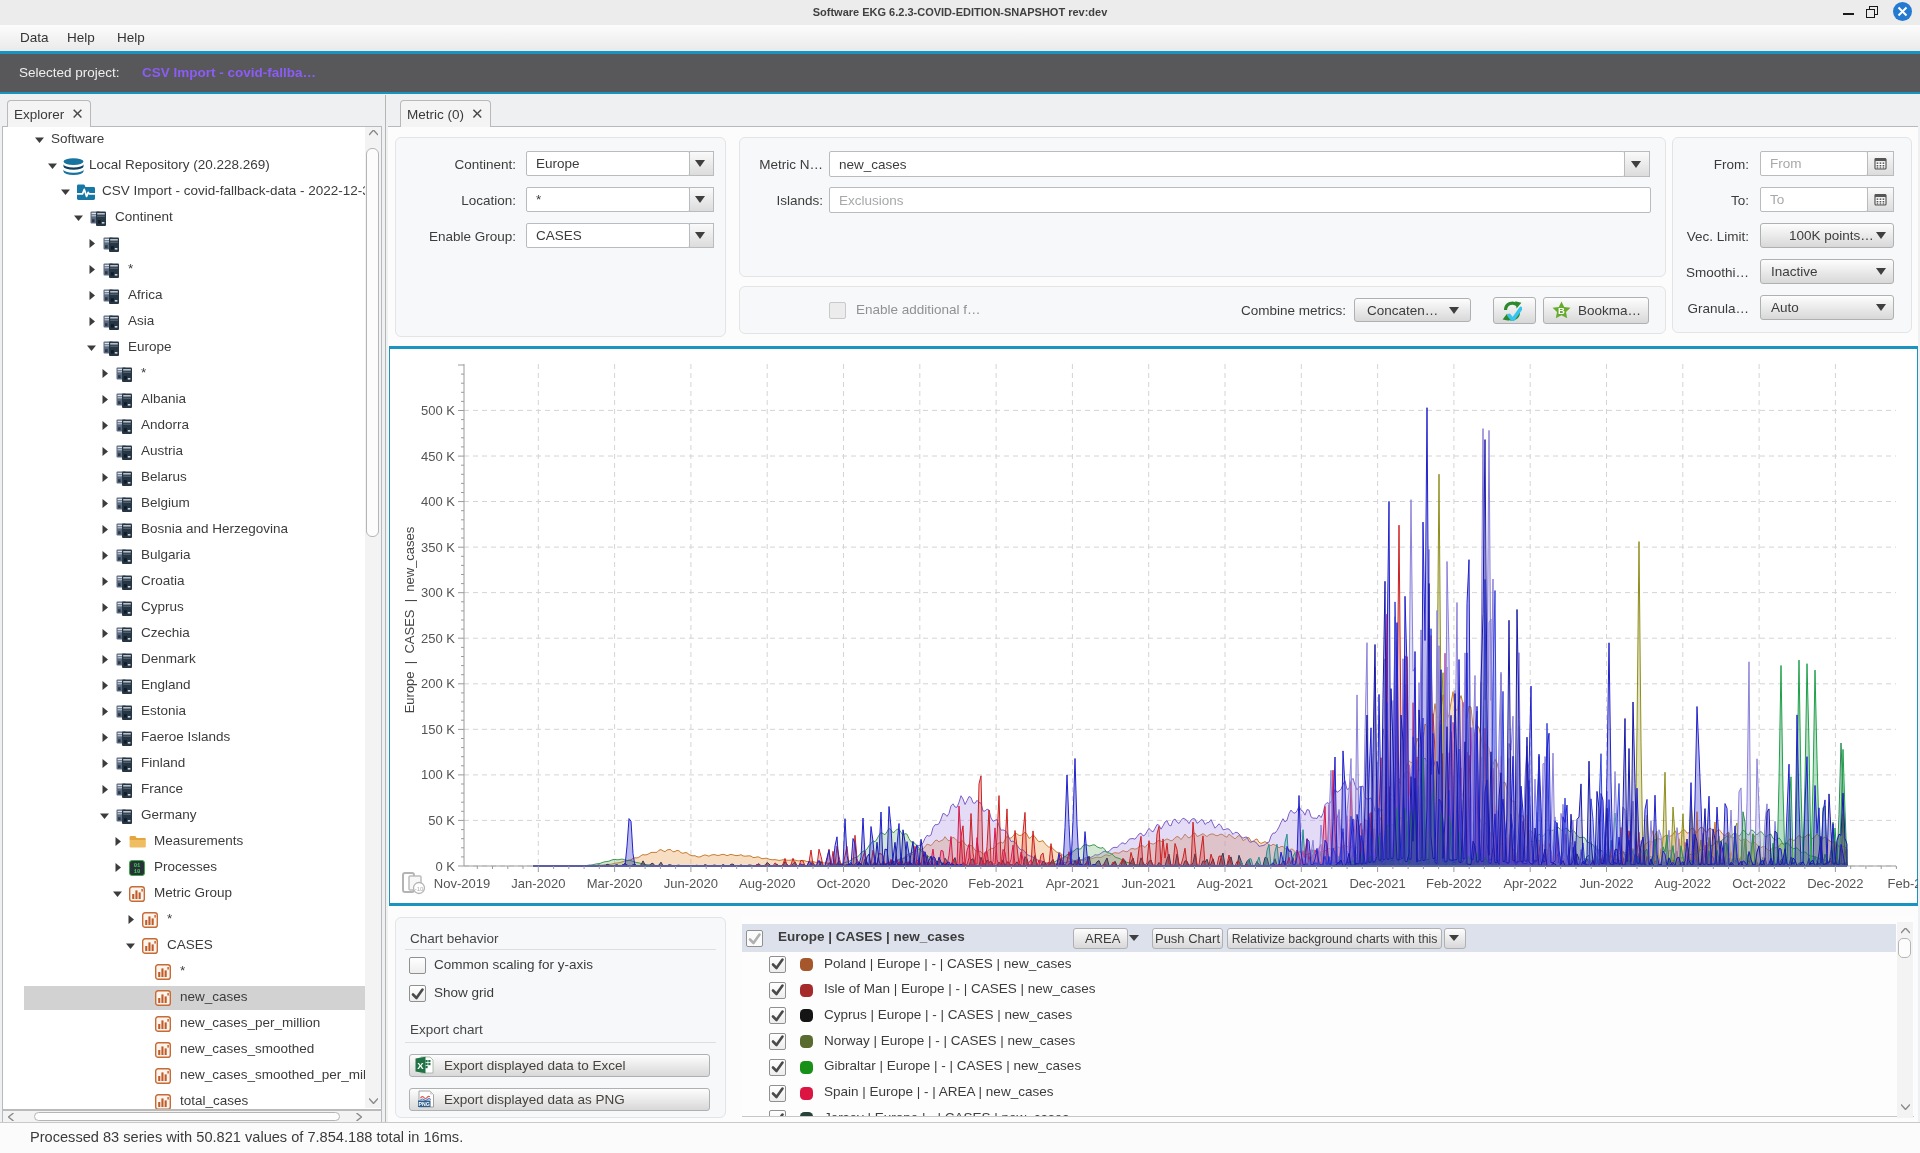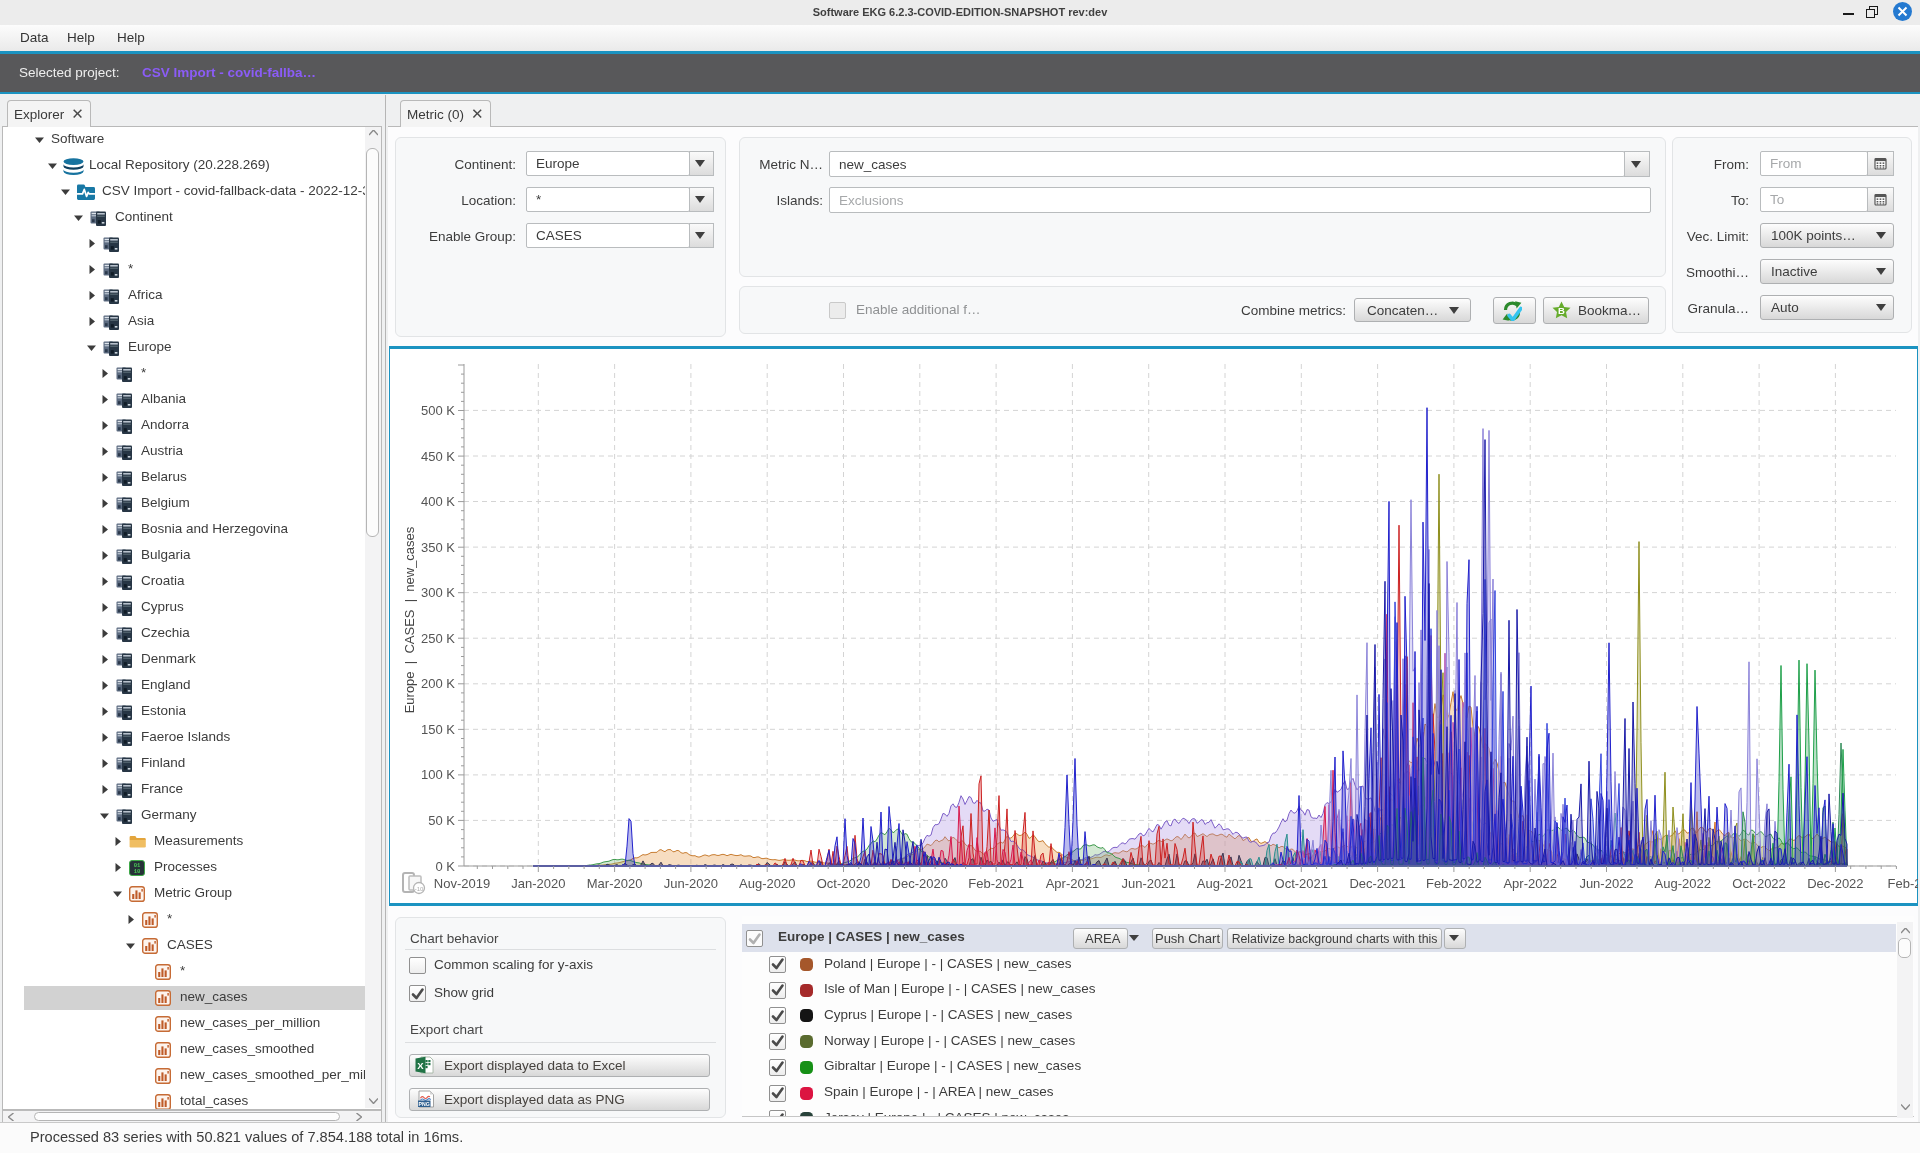--- a/index.html
+++ b/index.html
@@ -462,21 +462,21 @@
 <svg class="ab" style="left:1874px;top:157px" width="13" height="13">
     <use href="#i-cal"></use>
   </svg>
 <div class="lbl" style="left:1630px;top:193px;width:119px">To:</div>
 <div class="input ph" style="left:1760px;top:187px;width:108px;height:25px">To</div>
 <div class="combtn" style="left:1867px;top:187px;width:27px;height:25px"></div>
 <svg class="ab" style="left:1874px;top:193px" width="13" height="13">
     <use href="#i-cal"></use>
   </svg>
 <div class="lbl" style="left:1630px;top:229px;width:119px">Vec. Limit:</div>
-<div class="gbtn" style="left:1760px;top:223px;width:134px;height:25px;padding-left:10px">100K points…</div>
+<div class="gbtn" style="left:1760px;top:223px;width:134px;height:25px;padding-left:28px">100K points…</div>
 <div class="ab arrow" style="left:1876px;top:232px"></div>
 <div class="lbl" style="left:1630px;top:265px;width:119px">Smoothi…</div>
 <div class="gbtn" style="left:1760px;top:259px;width:134px;height:25px;padding-left:10px">Inactive</div>
 <div class="ab arrow" style="left:1876px;top:268px"></div>
 <div class="lbl" style="left:1630px;top:301px;width:119px">Granula…</div>
 <div class="gbtn" style="left:1760px;top:295px;width:134px;height:25px;padding-left:10px">Auto</div>
 <div class="ab arrow" style="left:1876px;top:304px"></div>
 
 <div class="ab" style="left:389px;top:346px;width:1529px;height:560px;background:#fff;border-top:3px solid #1b93c1;border-bottom:3px solid #1b93c1;border-left:1px solid #1b93c1;border-right:1px solid #1b93c1"></div>
 <div class="ab" style="left:389px;top:349px">

